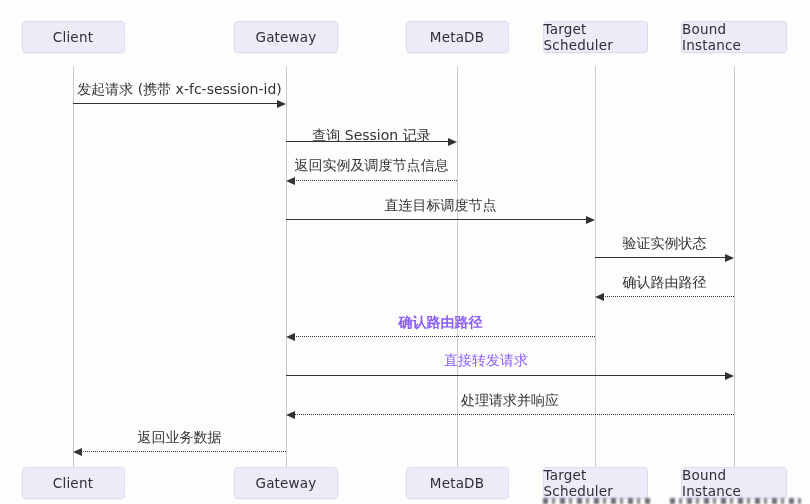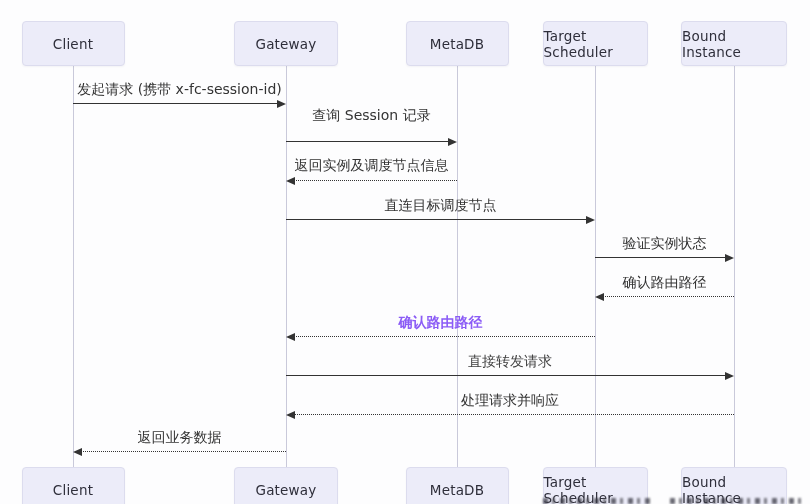--- a/index.html
+++ b/index.html
@@ -11,21 +11,21 @@
   .stage {
     position: relative;
     width: 810px;
     height: 504px;
     overflow: hidden;
     background: #fdfdfe;
   }
   .actor-box {
     position: absolute;
     box-sizing: border-box;
-    height: 45px;
+    height: 32px;
     border-radius: 4px;
     display: flex;
     align-items: center;
     justify-content: center;
     font-size: 13.5px;
     font-weight: 500;
     letter-spacing: 0.2px;
     box-shadow: 0 1px 2px rgba(80,80,120,0.06);
   }
   .lifeline {
@@ -83,39 +83,39 @@
       <div class="actor-box" style="left: 405.5px; top: 467px; width: 103px; background: rgb(236, 236, 249); border: 1px solid rgb(220, 220, 238); color: rgb(46, 46, 58);">MetaDB</div>
       <div class="lifeline" style="left: 594.5px; top: 66px; height: 401px; background: rgb(201, 201, 218);"></div>
       <div class="actor-box" style="left: 542.5px; top: 21px; width: 105px; background: rgb(236, 236, 249); border: 1px solid rgb(220, 220, 238); color: rgb(46, 46, 58);">Target Scheduler</div>
       <div class="actor-box" style="left: 542.5px; top: 467px; width: 105px; background: rgb(236, 236, 249); border: 1px solid rgb(220, 220, 238); color: rgb(46, 46, 58);">Target Scheduler</div>
       <div class="lifeline" style="left: 733.5px; top: 66px; height: 401px; background: rgb(201, 201, 218);"></div>
       <div class="actor-box" style="left: 681px; top: 21px; width: 106px; background: rgb(236, 236, 249); border: 1px solid rgb(220, 220, 238); color: rgb(46, 46, 58);">Bound Instance</div>
       <div class="actor-box" style="left: 681px; top: 467px; width: 106px; background: rgb(236, 236, 249); border: 1px solid rgb(220, 220, 238); color: rgb(46, 46, 58);">Bound Instance</div>
       <div class="msg-label" style="left: 179.5px; top: 82px; color: rgb(51, 51, 51);">发起请求 (携带 x-fc-session-id)</div>
       <div class="msg-line solid" style="left: 73px; top: 103px; width: 205px; border-top-color: rgb(51, 51, 51);"></div>
       <div class="arrowhead" style="top: 99.5px; left: 277px; border-left: 9px solid rgb(51, 51, 51);"></div>
-      <div class="msg-label" style="left: 371.5px; top: 108px; color: rgb(51, 51, 51);">查询 Session 记录</div>
+      <div class="msg-label" style="left: 371.5px; top: 128px; color: rgb(51, 51, 51);">查询 Session 记录</div>
       <div class="msg-line solid" style="left: 286px; top: 141px; width: 163px; border-top-color: rgb(51, 51, 51);"></div>
       <div class="arrowhead" style="top: 137.5px; left: 448px; border-left: 9px solid rgb(51, 51, 51);"></div>
       <div class="msg-label" style="left: 371.5px; top: 159px; color: rgb(51, 51, 51); font-family: Liberation Mono, monospace;">返回实例及调度节点信息</div>
       <div class="msg-line dashed" style="left: 294px; top: 180px; width: 163px; border-top-color: rgb(51, 51, 51);"></div>
       <div class="arrowhead" style="top: 176.5px; left: 286px; border-right: 9px solid rgb(51, 51, 51);"></div>
       <div class="msg-label" style="left: 440.5px; top: 198px; color: rgb(51, 51, 51);">直连目标调度节点</div>
       <div class="msg-line solid" style="left: 286px; top: 219px; width: 301px; border-top-color: rgb(51, 51, 51);"></div>
       <div class="arrowhead" style="top: 215.5px; left: 586px; border-left: 9px solid rgb(51, 51, 51);"></div>
       <div class="msg-label" style="left: 664.5px; top: 236px; color: rgb(51, 51, 51);">验证实例状态</div>
       <div class="msg-line solid" style="left: 595px; top: 257px; width: 131px; border-top-color: rgb(51, 51, 51);"></div>
       <div class="arrowhead" style="top: 253.5px; left: 725px; border-left: 9px solid rgb(51, 51, 51);"></div>
       <div class="msg-label" style="left: 664.5px; top: 275px; color: rgb(51, 51, 51);">确认路由路径</div>
       <div class="msg-line dashed" style="left: 603px; top: 296px; width: 131px; border-top-color: rgb(51, 51, 51);"></div>
       <div class="arrowhead" style="top: 292.5px; left: 595px; border-right: 9px solid rgb(51, 51, 51);"></div>
       <div class="msg-label" style="left: 440.5px; top: 315px; color: #8b5cf6; font-weight: bold;">确认路由路径</div>
       <div class="msg-line dashed" style="left: 294px; top: 336px; width: 301px; border-top-color: rgb(51, 51, 51);"></div>
       <div class="arrowhead" style="top: 332.5px; left: 286px; border-right: 9px solid rgb(51, 51, 51);"></div>
-      <div class="msg-label" style="left: 510px; top: 354px; color: #404040;">直接转发请求</div>
+      <div class="msg-label" style="left: 486px; top: 354px; color: #8b5cf6; font-family: Liberation Mono, monospace;">直接转发请求</div>
       <div class="msg-line solid" style="left: 286px; top: 375px; width: 440px; border-top-color: rgb(51, 51, 51);"></div>
       <div class="arrowhead" style="top: 371.5px; left: 725px; border-left: 9px solid rgb(51, 51, 51);"></div>
       <div class="msg-label" style="left: 510px; top: 393px; color: rgb(51, 51, 51);">处理请求并响应</div>
       <div class="msg-line dashed" style="left: 294px; top: 414px; width: 440px; border-top-color: rgb(51, 51, 51);"></div>
       <div class="arrowhead" style="top: 410.5px; left: 286px; border-right: 9px solid rgb(51, 51, 51);"></div>
       <div class="msg-label" style="left: 179.5px; top: 430px; color: rgb(51, 51, 51);">返回业务数据</div>
       <div class="msg-line dashed" style="left: 81px; top: 451px; width: 205px; border-top-color: rgb(51, 51, 51);"></div>
       <div class="arrowhead" style="top: 447.5px; left: 73px; border-right: 9px solid rgb(51, 51, 51);"></div>
     </div>
   <div class="frag frag-1"></div>

